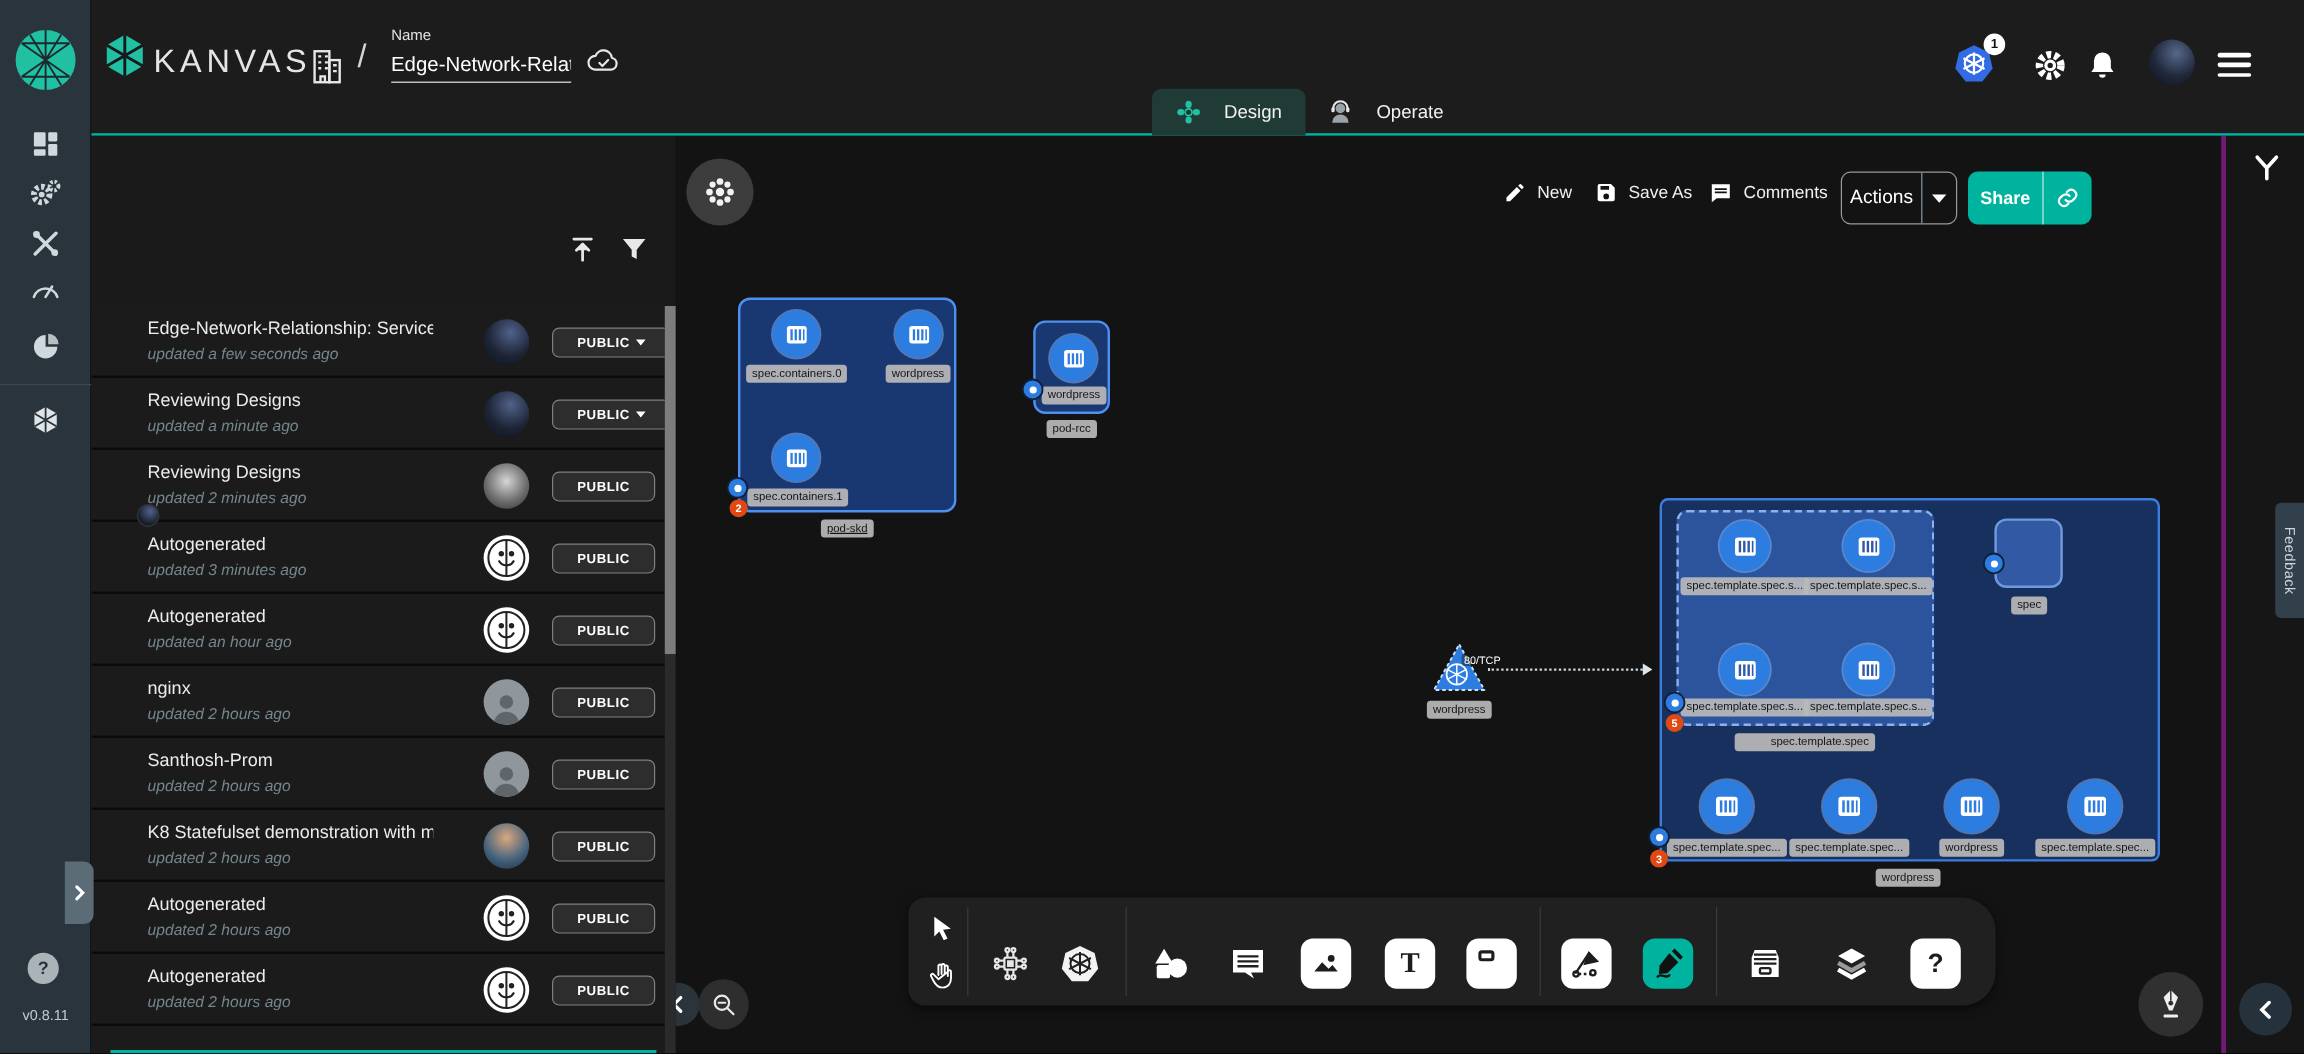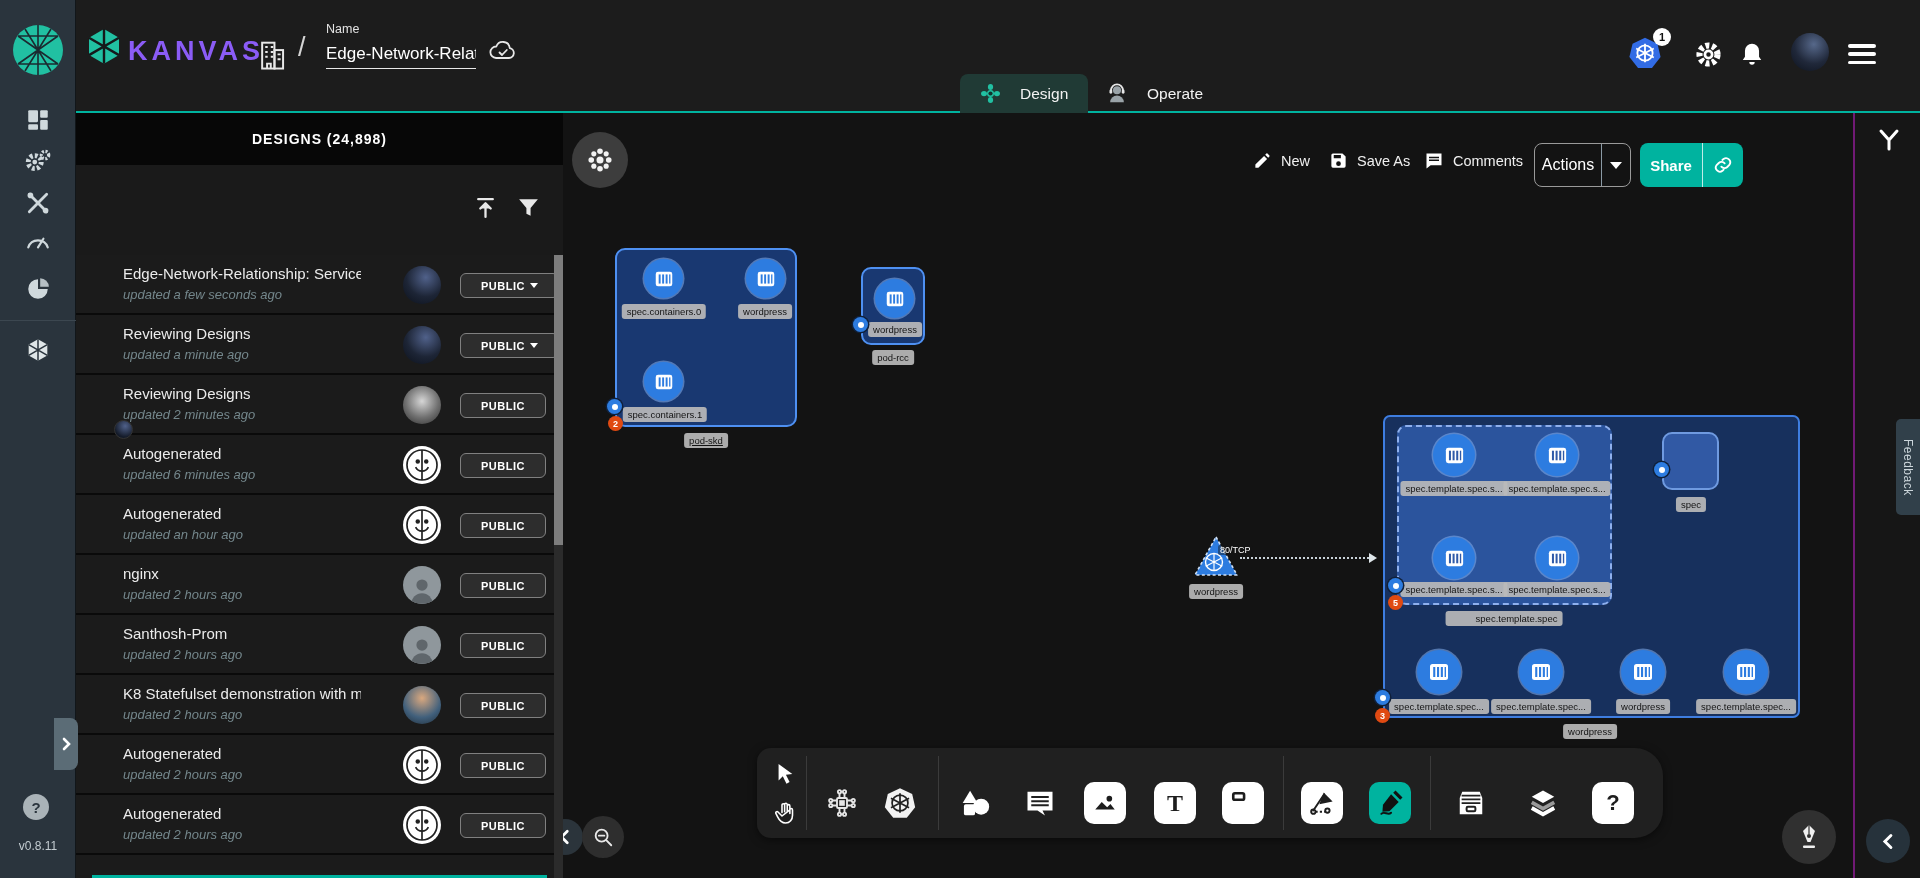--- a/index.html
+++ b/index.html
@@ -15,21 +15,21 @@
   .rail-div{position:absolute;left:0;top:320px;width:76px;border-top:1px solid #3c4750;}
   .rail-expand{position:absolute;left:54px;top:718px;width:24px;height:52px;background:#5b6c76;
                border-radius:0 8px 8px 0;display:flex;align-items:center;justify-content:center;color:#fff;}
   .rail-help{position:absolute;left:23px;top:794px;width:26px;height:26px;border-radius:50%;background:#aab3b8;
              color:#2a343d;display:flex;align-items:center;justify-content:center;font-weight:bold;font-size:15px;}
   .rail-ver{position:absolute;left:0;top:839px;width:76px;text-align:center;font-size:12px;color:#c3ccd1;}
   
   .hdr{position:absolute;left:76px;top:0;width:1844px;height:113px;background:#1c1c1c;z-index:30;
        border-bottom:2px solid #00B39F;}
   .brand-hex{position:absolute;left:10px;top:27px;}
-  .brand-txt{position:absolute;left:52px;top:36px;font-size:27px;font-weight:700;letter-spacing:4px;color:#8b5cf6;}
+  .brand-txt{position:absolute;left:52px;top:36px;font-size:27px;font-weight:400;letter-spacing:4px;color:#e5e5e5;}
   .hdr-building{position:absolute;left:181px;top:39px;color:#e8e8e8;}
   .hdr-slash{position:absolute;left:222px;top:32px;font-size:27px;color:#d5d5d5;font-weight:300;}
   .name-label{position:absolute;left:250px;top:22px;font-size:12.5px;color:#e3e3e3;}
   .name-input{position:absolute;left:250px;top:42px;width:150px;background:transparent;border:none;
               border-bottom:1.5px solid #e8e8e8;color:#fff;font-size:17px;font-family:"Liberation Sans",sans-serif;
               padding:2px 0 4px 0;outline:none;}
   .hdr-cloud{position:absolute;left:412px;top:38px;color:#e8e8e8;}
   .kube-btn{position:absolute;left:1552px;top:36px;width:34px;height:34px;}
   .kube-badge{position:absolute;left:1577px;top:28px;width:18px;height:18px;border-radius:50%;background:#fff;
               color:#111;font-size:11px;font-weight:700;display:flex;align-items:center;justify-content:center;}
@@ -66,21 +66,21 @@
        border-radius:6px;display:flex;align-items:center;justify-content:center;gap:5px;padding:0 20px;
        font-size:11px;font-weight:700;letter-spacing:.5px;color:#fff;}
   .pub .caret{width:0;height:0;border-left:4px solid transparent;border-right:4px solid transparent;border-top:5px solid #fff;}
   .mini-av{position:absolute;left:38px;top:307px;width:19px;height:19px;border-radius:50%;z-index:6;
            background:radial-gradient(circle at 60% 30%,#50618a,#141b29 70%);border:1px solid #333;}
   .sbar{position:absolute;right:0;top:142px;bottom:0;width:9px;background:#2b2b2b;}
   .sthumb{position:absolute;right:0;top:142px;width:9px;height:290px;background:#7d7d7d;}
   .panel-load{position:absolute;left:16px;bottom:0;width:455px;height:3px;background:#00B39F;z-index:7;}
   
   .canvas{position:absolute;left:563px;top:113px;width:1292px;height:765px;background:#131313;z-index:1;
-          border-right:2px solid #701a75;}
+          border-right:4px solid #701a75;}
   .fab{border-radius:50%;display:flex;align-items:center;justify-content:center;}
   .mesh-fab{position:absolute;left:9px;top:19px;width:56px;height:56px;background:#3d3d3d;color:#f2f2f2;}
   .ct-item{position:absolute;top:38px;display:flex;align-items:center;gap:9px;color:#f0f0f0;font-size:14.5px;cursor:pointer;}
   .actions-btn{position:absolute;left:971px;top:30px;width:97px;height:44px;border:1px solid #9a9a9a;border-radius:8px;
                display:flex;align-items:center;cursor:pointer;}
   .actions-btn .lbl{flex:1;text-align:center;font-size:16px;color:#fff;}
   .actions-btn .sep{width:1px;height:100%;background:#8b9aa5;}
   .actions-btn .car{width:28px;display:flex;align-items:center;justify-content:center;}
   .actions-btn .car i{width:0;height:0;border-left:6px solid transparent;border-right:6px solid transparent;border-top:7px solid #fff;}
   .share-btn{position:absolute;left:1077px;top:30px;width:103px;height:44px;background:#00b39f;border-radius:8px;
@@ -268,21 +268,20 @@
     </span>
     <span class="hdr-avatar"></span>
     <span class="hdr-burger">
         <i></i>
         <i></i>
         <i></i>
       </span>
   </header>
 
   <section class="panel">
-    <div class="panel-hd">DESIGNS (24,898)</div>
     <span class="p-tool" style="left:397px">
       <svg width="25" height="25" viewBox="0 0 24 24" fill="none" stroke="currentColor" stroke-width="2.2" stroke-linecap="round">
           <path d="M5 4h14"></path>
           <path d="M12 21V9"></path>
           <path d="M7 13l5-5 5 5" fill="currentColor" stroke-linejoin="round"></path>
         </svg>
     </span>
     <span class="p-tool" style="left:440px">
       <svg width="25" height="25" viewBox="0 0 24 24" fill="currentColor">
           <path d="M3 4h18l-7 8.5V20l-4-2v-5.5z"></path>
@@ -315,21 +314,21 @@
         <div class="dtitle">Reviewing Designs</div>
         <div class="dsub">updated 2 minutes ago</div>
         <div class="avatar av-photo-gray"></div>
         <div class="pub">
             <span>PUBLIC</span>
           </div>
       </div>
 
       <div class="ditem">
         <div class="dtitle">Autogenerated</div>
-        <div class="dsub">updated 6 minutes ago</div>
+        <div class="dsub">updated 3 minutes ago</div>
         <div class="avatar av-smiley">
           <svg width="34" height="34" viewBox="0 0 24 24" fill="none" stroke="#222" stroke-width="1.2">
               <circle cx="12" cy="12" r="10.6"></circle>
               <path d="M12 1.4v21.2"></path>
               <circle cx="9" cy="9.5" r="1" fill="#222"></circle>
               <circle cx="15" cy="9.5" r="1" fill="#222"></circle>
               <path d="M7.5 13.5a5 5 0 0 0 9 0"></path>
             </svg>
         </div>
         <div class="pub">

